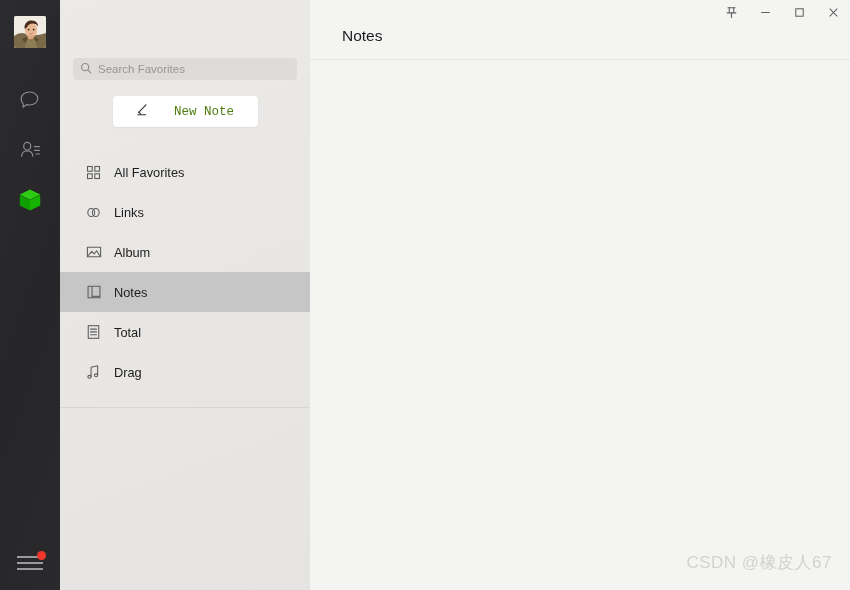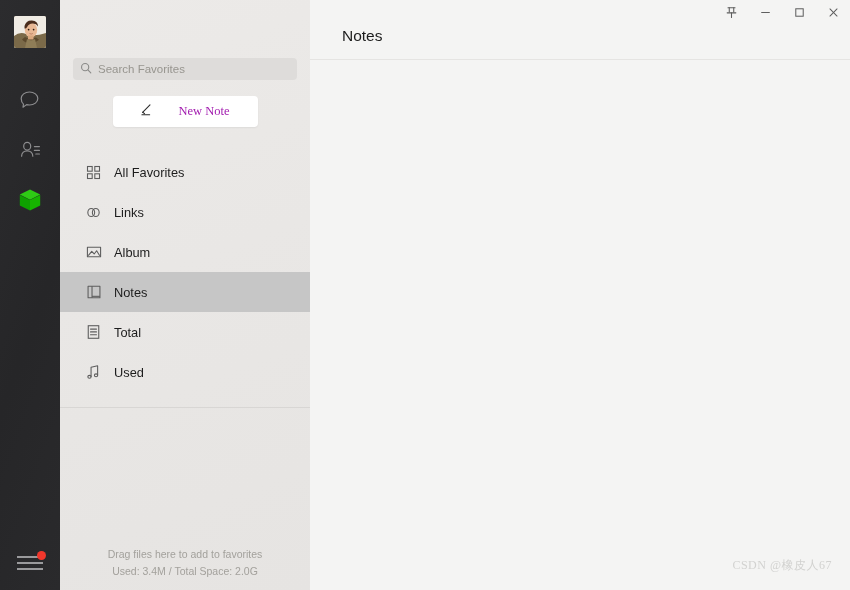--- a/index.html
+++ b/index.html
@@ -115,23 +115,23 @@
     width: 145px;
     height: 31px;
     background: #ffffff;
     border: 0;
     border-radius: 4px;
     display: flex;
     align-items: center;
     justify-content: center;
     gap: 24px;
     cursor: pointer;
-    font-family: Liberation Serif, serif;
+    font-family: Liberation Mono, monospace;
     font-size: 12.5px;
-    color: #a21caf;
+    color: #4d7c0f;
     box-shadow: 0 1px 2px rgba(0,0,0,0.06);
   }
   .newnote-btn svg { color: #2b2b2b; }
 
   .nav { margin-top: 25px; }
   .nav-item {
     height: 40px;
     display: flex;
     align-items: center;
     gap: 12px;
@@ -213,25 +213,25 @@
     background: transparent;
     border: 0;
   }
 
   .content-body { flex: 1 1 auto; position: relative; }
 
   .watermark {
     position: absolute;
     right: 18px;
     bottom: 16px;
-    font-size: 12px;
+    font-size: 17px;
     color: #d2d2d0;
     letter-spacing: 0.5px;
     user-select: none;
-    font-family: Liberation Serif, serif;
+    font-family: Liberation Sans, sans-serif;
   }
 </style>
 </head>
 <body>
 
 <div id="app">
 
   <div class="rail">
 
     <div class="avatar">
@@ -374,31 +374,27 @@
       </div>
 
       <div class="nav-item">
         <span class="ico">
           <svg width="15" height="16" viewBox="0 0 16 17" fill="none" stroke="currentColor" stroke-width="1.15" stroke-linecap="round" stroke-linejoin="round">
             <path d="M5.4 13.2 V3.4 L12.4 1.9 V11.6"></path>
             <ellipse cx="3.7" cy="13.6" rx="1.75" ry="1.5"></ellipse>
             <ellipse cx="10.7" cy="12.0" rx="1.75" ry="1.5"></ellipse>
           </svg>
         </span>
-        <span>Used</span>
+        <span>Drag</span>
       </div>
     </div>
 
     <div class="divider"></div>
 
 
-    <div class="sidebar-footer">
-      <div>Drag files here to add to favorites</div>
-      <div>Used: 3.4M / Total Space: 2.0G</div>
-    </div>
   </div>
 
   <div class="main">
 
     <div class="titlebar">
       <div class="main-title">Notes</div>
 
       <div class="win-controls">
         <button class="win-btn">
           <span>

